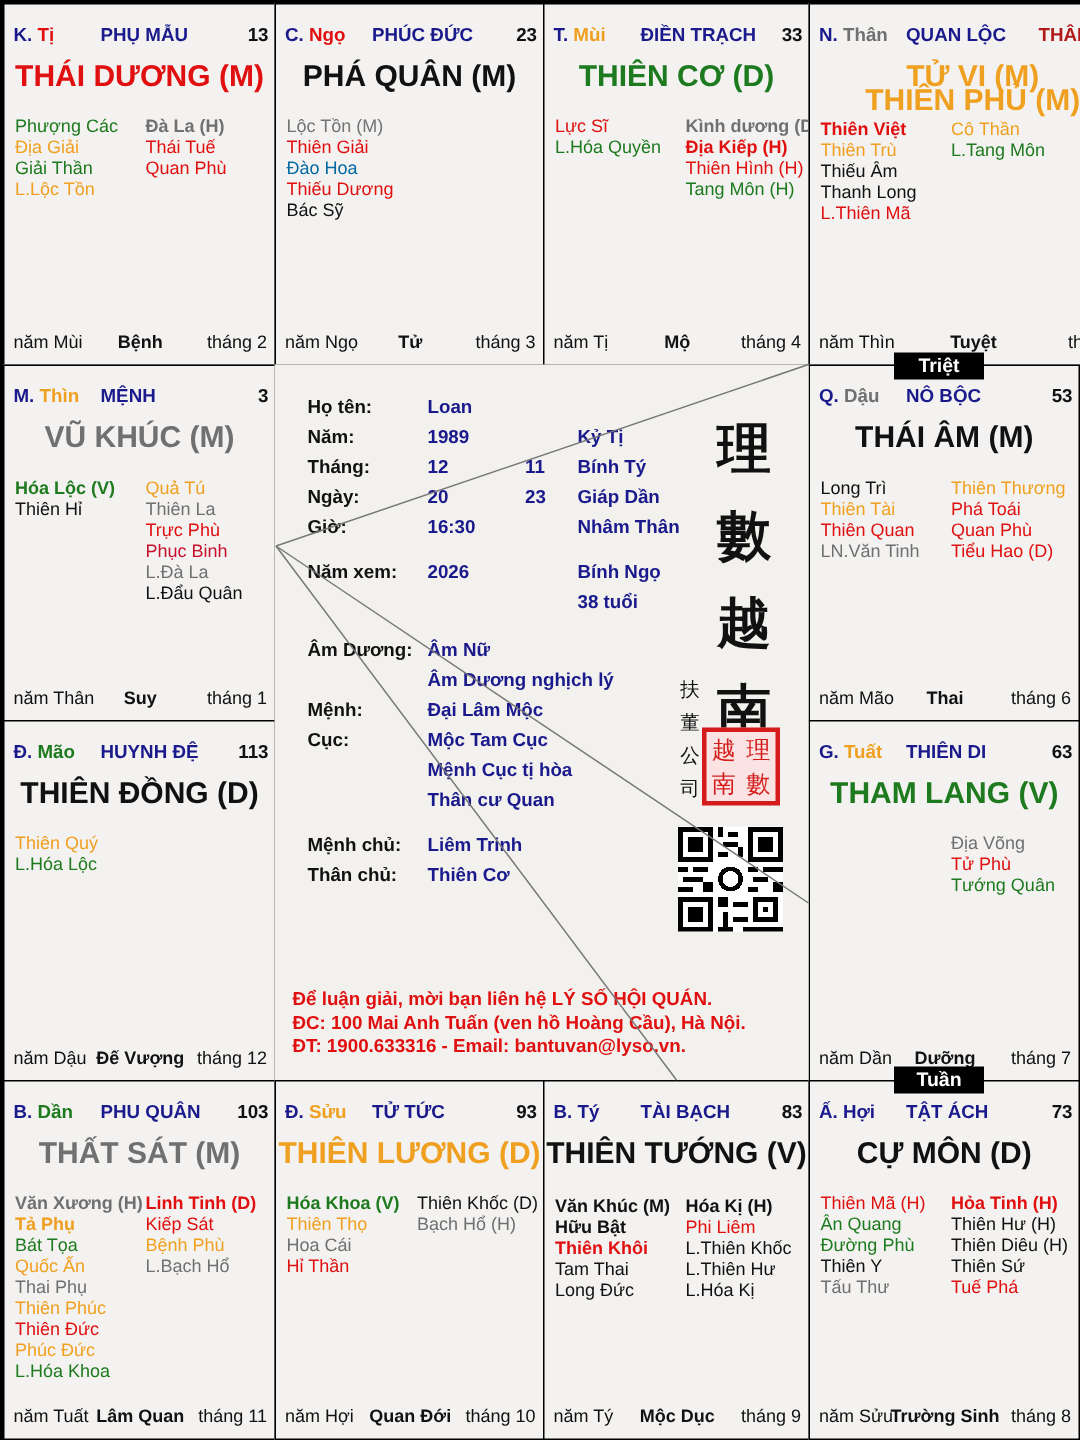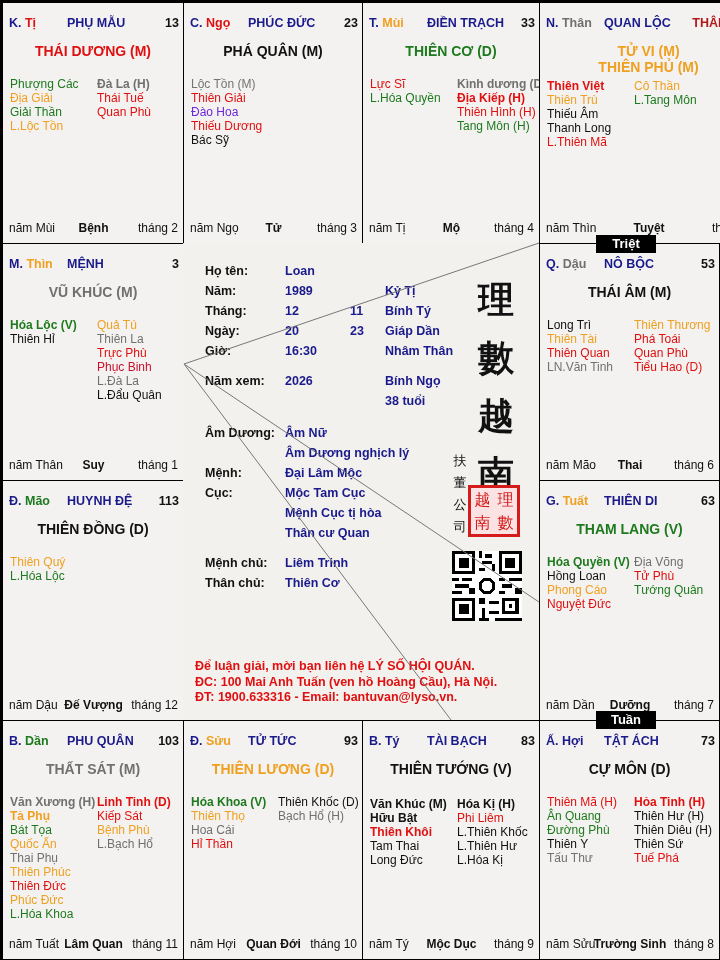--- a/index.html
+++ b/index.html
@@ -6,21 +6,21 @@
   html, body { width: 720px; height: 960px; overflow: hidden; background: #f2f2f0; }
   body { font-family: "Liberation Sans", "DejaVu Sans", sans-serif; font-size: 12px; color: #111; position: relative; }
   #chart { position: absolute; left: 0; top: 0; width: 720px; height: 960px; background: #f2f1ef; border: 2px solid #000; }
   .cell { position: absolute; border: 1px solid #000; background: #f3f2f0; overflow: hidden; }
   .cell .hdr { position: absolute; left: 6px; right: 4px; top: 13px; height: 16px; font-weight: bold; font-size: 12.5px; }
   .cell .hdr .stem { position: absolute; left: 0; }
   .cell .hdr .stem .c { color: #1a1a8c; }
   .cell .hdr .name { position: absolute; left: 58px; color: #1a1a8c; }
   .cell .hdr .than { position: absolute; right: 26px; color: #b21a1a; }
   .cell .hdr .age { position: absolute; right: 0; color: #111; }
-  .cell .main { position: absolute; left: 0; right: 0; top: 40px; text-align: center; font-weight: bold; font-size: 14px; line-height: 16px; }
+  .cell .main { position: absolute; left: 0; right: 0; top: 40px; text-align: center; font-weight: bold; font-size: 20px; line-height: 16px; }
   .cell .col { position: absolute; font-size: 12px; line-height: 14px; white-space: nowrap; }
   .cell .col div { height: 14px; }
   .cell .ftr { position: absolute; left: 6px; right: 5px; bottom: 8px; height: 14px; font-size: 12px; }
   .cell .ftr .yr { position: absolute; left: 0; }
   .cell .ftr .st { position: absolute; left: 0; right: 0; text-align: center; font-weight: bold; }
   .cell .ftr .mo { position: absolute; right: 0; }
   .b { font-weight: bold; }
   .center { position: absolute; left: 181px; top: 241px; width: 356px; height: 477px; background: #f2f1ee; }
   .info { position: absolute; font-size: 12.5px; font-weight: bold; line-height: 20px; }
   .info .lbl { color: #111; position: absolute; left: 0; white-space: nowrap; }
@@ -69,21 +69,21 @@
         <span class="stem"><span class="c">C.</span> <span style="color:#e01010">Ngọ</span></span>
         <span class="name">PHÚC ĐỨC</span>
         <span class="age">23</span>
       </div>
       <div class="main">
         <div style="color: rgb(17, 17, 17);">PHÁ QUÂN (M)</div>
       </div>
       <div class="col" style="left: 7px; top: 74px;">
         <div style="color: #737373;">Lộc Tồn (M)</div>
         <div style="color: rgb(224, 16, 16);">Thiên Giải</div>
-        <div style="color: #6d28d9;">Đào Hoa</div>
+        <div style="color: #0369a1;">Đào Hoa</div>
         <div style="color: rgb(224, 16, 16);">Thiếu Dương</div>
         <div style="color: rgb(17, 17, 17);">Bác Sỹ</div>
       </div>
       <div class="ftr">
         <span class="yr">năm Ngọ</span>
         <span class="st">Tử</span>
         <span class="mo">tháng 3</span>
       </div>
     </div>
   <div class="cell" style="left:360px;top:0;width:178px;height:242px;">
@@ -215,26 +215,20 @@
       </div>
     </div>
   <div class="cell" style="left:537px;top:478px;width:181px;height:241px;">
       <div class="hdr">
         <span class="stem"><span class="c">G.</span> <span style="color:#f0a020">Tuất</span></span>
         <span class="name">THIÊN DI</span>
         <span class="age">63</span>
       </div>
       <div class="main">
         <div style="color: rgb(30, 122, 30);">THAM LANG (V)</div>
-      </div>
-      <div class="col" style="left: 7px; top: 74px;">
-        <div class="b" style="color: rgb(30, 122, 30);">Hóa Quyền (V)</div>
-        <div style="color: rgb(17, 17, 17);">Hồng Loan</div>
-        <div style="color: rgb(240, 160, 32);">Phong Cáo</div>
-        <div style="color: rgb(224, 16, 16);">Nguyệt Đức</div>
       </div>
       <div class="col" style="left: 94px; top: 74px;">
         <div style="color: rgb(112, 112, 112);">Địa Võng</div>
         <div style="color: rgb(224, 16, 16);">Tử Phù</div>
         <div style="color: rgb(30, 122, 30);">Tướng Quân</div>
       </div>
       <div class="ftr">
         <span class="yr">năm Dần</span>
         <span class="st">Dưỡng</span>
         <span class="mo">tháng 7</span>

